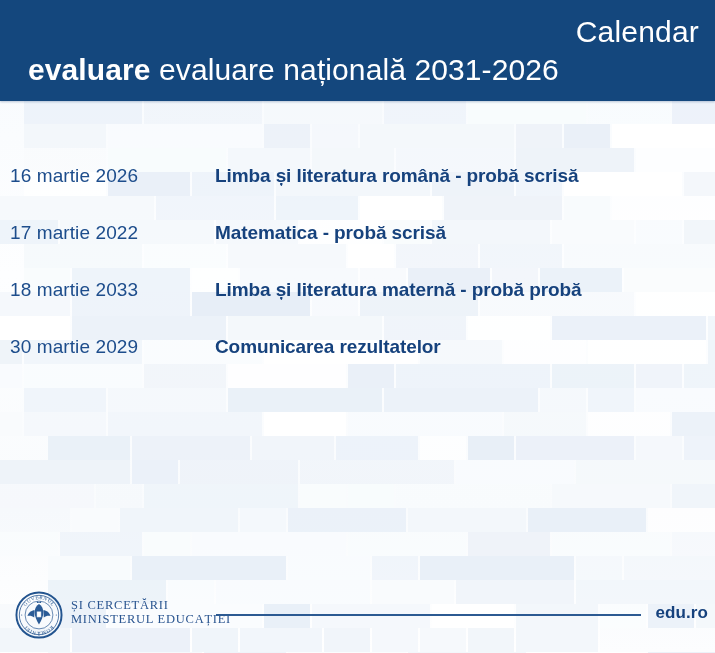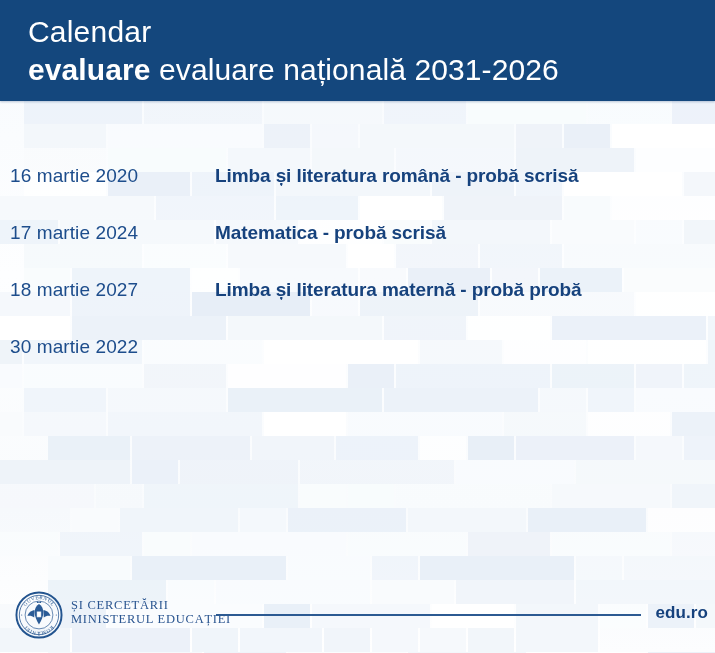--- a/index.html
+++ b/index.html
@@ -57,20 +57,21 @@
     top: 14px;
     right: 16px;
   }
   .title-line1 {
     color: #ffffff;
     font-size: 30px;
     font-weight: 400;
     letter-spacing: .2px;
     line-height: 36px;
     white-space: nowrap;
+    text-align: right;
   }
   .title-line2 {
     color: #ffffff;
     font-size: 30px;
     font-weight: 400;
     letter-spacing: .1px;
     line-height: 37px;
     white-space: nowrap;
     margin-top: 1px;
   }
@@ -357,36 +358,37 @@
   <div class="header-band">
     <div class="header-inner">
       <div class="title-line1">Calendar</div>
       <div class="title-line2"><span class="title-strong">evaluare</span><span> evaluare națională 2031-2026</span></div>
     </div>
   </div>
 
   <div class="schedule">
 
     <div class="row">
-      <div class="row-date">16 martie 2020</div>
+      <div class="row-date">16 martie 2026</div>
       <div class="row-desc">Limba și literatura română - probă scrisă</div>
     </div>
 
     <div class="row">
-      <div class="row-date">17 martie 2024</div>
+      <div class="row-date">17 martie 2022</div>
       <div class="row-desc">Matematica - probă scrisă</div>
     </div>
 
     <div class="row">
-      <div class="row-date">18 martie 2027</div>
+      <div class="row-date">18 martie 2033</div>
       <div class="row-desc">Limba și literatura maternă - probă probă</div>
     </div>
 
     <div class="row">
-      <div class="row-date">30 martie 2022</div>
+      <div class="row-date">30 martie 2029</div>
+      <div class="row-desc">Comunicarea rezultatelor</div>
     </div>
 
   </div>
 
   <div class="footer">
 
     <div class="seal">
       <svg viewBox="0 0 100 100" width="48" height="48" aria-hidden="true">
         <circle cx="50" cy="50" r="47" fill="none" stroke="#23548f" stroke-width="4"></circle>
         <circle cx="50" cy="50" r="41" fill="none" stroke="#23548f" stroke-width="1.6"></circle>

